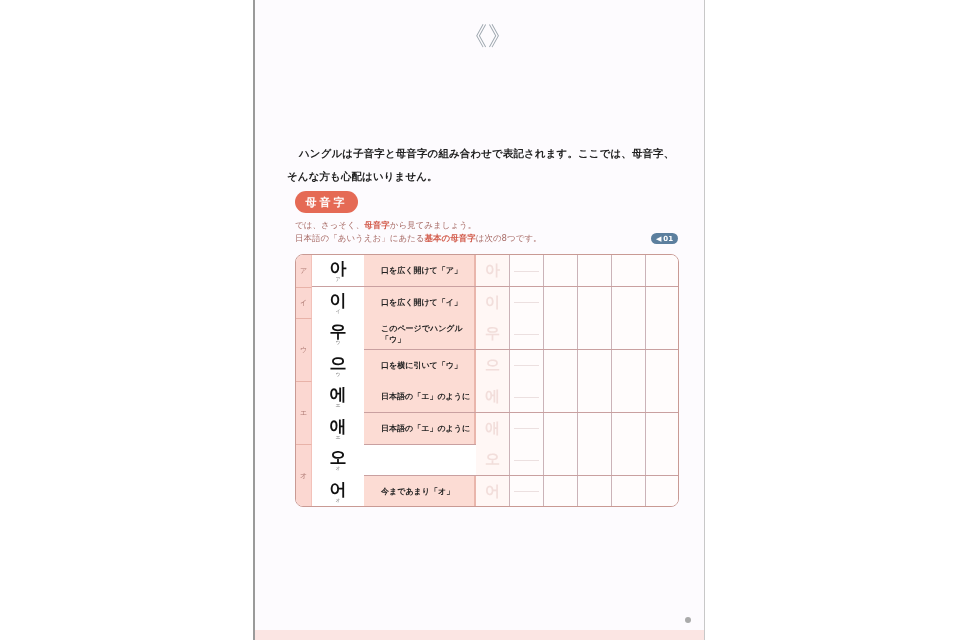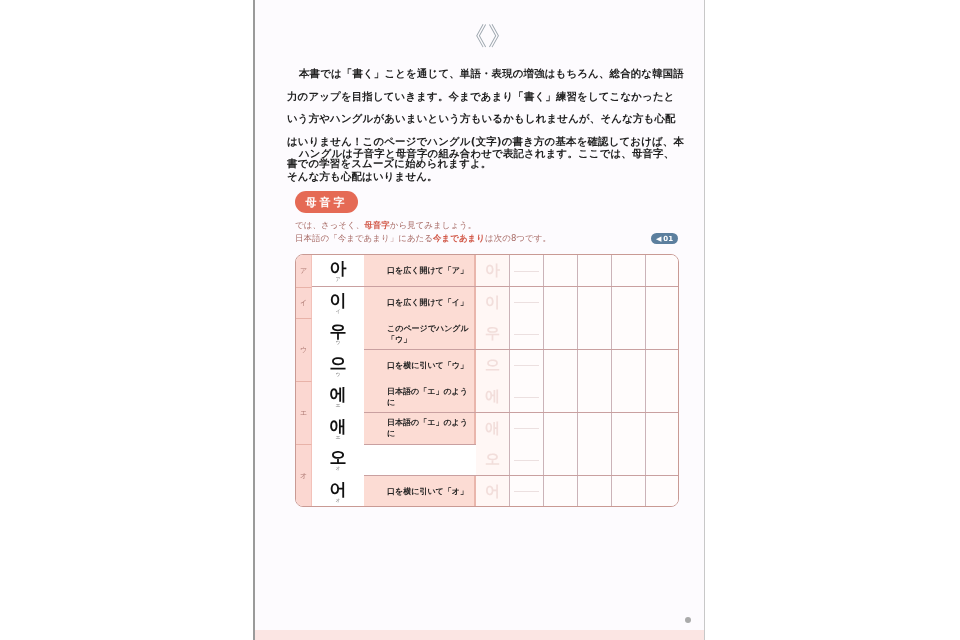--- a/index.html
+++ b/index.html
@@ -18,48 +18,47 @@
   .intro2{top:232px;}
   .intro .hl{color:#d25a4a;font-weight:bold;}
   .audio{position:absolute;left:396px;top:233px;width:27px;height:11px;border-radius:6px;background:#5c7f9e;color:#fff;font-size:7px;font-weight:bold;display:flex;align-items:center;justify-content:center;gap:2px;}
   .table{position:absolute;left:40px;top:254px;width:384px;height:253px;border:1.5px solid #c99a94;border-radius:8px;box-sizing:border-box;overflow:hidden;background:#fff;}
   .row{position:absolute;left:0;right:0;height:31.5px;}
   .cell{position:absolute;top:0;height:100%;box-sizing:border-box;}
   .kana{position:absolute;left:0;width:16px;background:#fbd7d1;color:#b07c75;font-size:7px;display:flex;align-items:center;justify-content:center;box-sizing:border-box;border-right:1px solid #f3c2ba;}
   .char{left:16px;width:52px;background:#fff;display:flex;flex-direction:column;align-items:center;justify-content:center;}
   .char .k{font-size:17px;color:#111;line-height:18px;font-weight:bold;}
   .char .r{font-size:5px;color:#888;line-height:5px;}
-  .desc{left:68px;width:112px;background:#fcdcd4;font-size:8px;font-weight:bold;color:#222;display:flex;align-items:center;padding-left:23px;border-right:2px solid #e9b6ac;}
+  .desc{left:68px;width:112px;background:#fcdcd4;font-size:8px;font-weight:bold;color:#222;display:flex;align-items:center;padding-left:17px;border-right:2px solid #e9b6ac;}
   .trace{left:180px;width:34px;background:#fff7f5;display:flex;align-items:center;justify-content:center;font-size:15px;color:#f2dedb;font-weight:bold;border-right:1px solid #cbb3b8;}
   .grid{width:34px;border-right:1px solid #cbb3b8;background:#fffcfc;}
   .grid.last{border-right:none;}
   .guide{position:absolute;left:4px;right:4px;top:50%;height:1px;background:#ece0e0;}
   .rowline{position:absolute;left:16px;right:0;height:1px;background:#c9a0a0;}
   .rowline.half{left:68px;}
   .pagenum{position:absolute;left:430px;top:617px;width:6px;height:6px;border-radius:3px;background:#aaaaaa;}
 </style>
 </head>
 <body>
 
 <div class="page">
   <div class="title-wrap">
     <span class="bracket">《</span>
     <span class="bracket">》</span>
   </div>
 
-  <div class="para p1">本書では「書く」ことを通じて、単語・表現の増強はもちろん、総合的な韓国語力のアップを目指していきます。今まであまり「書く」練習をしてこなかったという方やハングルがあいまいという方もいるかもしれませんが、そんな方も心配はいりません！このページでハングル(文字)の書き方の基本を確認しておけば、本書での学習をスムーズに始められますよ。</div>
   <div class="para p2">ハングルは子音字と母音字の組み合わせで表記されます。ここでは、母音字、そんな方も心配はいりません。</div>
 
   <div class="section-pill">母音字</div>
 
   <div class="intro intro1">
     <span>では、さっそく、</span><span class="hl">母音字</span><span>から見てみましょう。</span>
   </div>
   <div class="intro intro2">
-    <span>日本語の「今まであまり」にあたる</span><span class="hl">今まであまり</span><span>は次の8つです。</span>
+    <span>日本語の「あいうえお」にあたる</span><span class="hl">基本の母音字</span><span>は次の8つです。</span>
   </div>
 
   <div class="audio">
     <span>◀</span>
     <span>01</span>
   </div>
 
   <div class="table">
 
     <div class="kana" style="top:0;height:31.5px;">ア</div>
@@ -184,21 +183,21 @@
       <div class="cell grid" style="left:316px;"></div>
       <div class="cell grid last" style="left:350px;"></div>
     </div>
     <div class="rowline half" style="top:220px;"></div>
 
     <div class="row" style="top:220.5px;">
       <div class="cell char">
           <span class="k">어</span>
           <span class="r">オ</span>
         </div>
-      <div class="cell desc">口を横に引いて「オ」</div>
+      <div class="cell desc">今まであまり「オ」</div>
       <div class="cell trace">어</div>
       <div class="cell grid" style="left:214px;">
           <div class="guide"></div>
         </div>
       <div class="cell grid" style="left:248px;"></div>
       <div class="cell grid" style="left:282px;"></div>
       <div class="cell grid" style="left:316px;"></div>
       <div class="cell grid last" style="left:350px;"></div>
     </div>
   </div>

